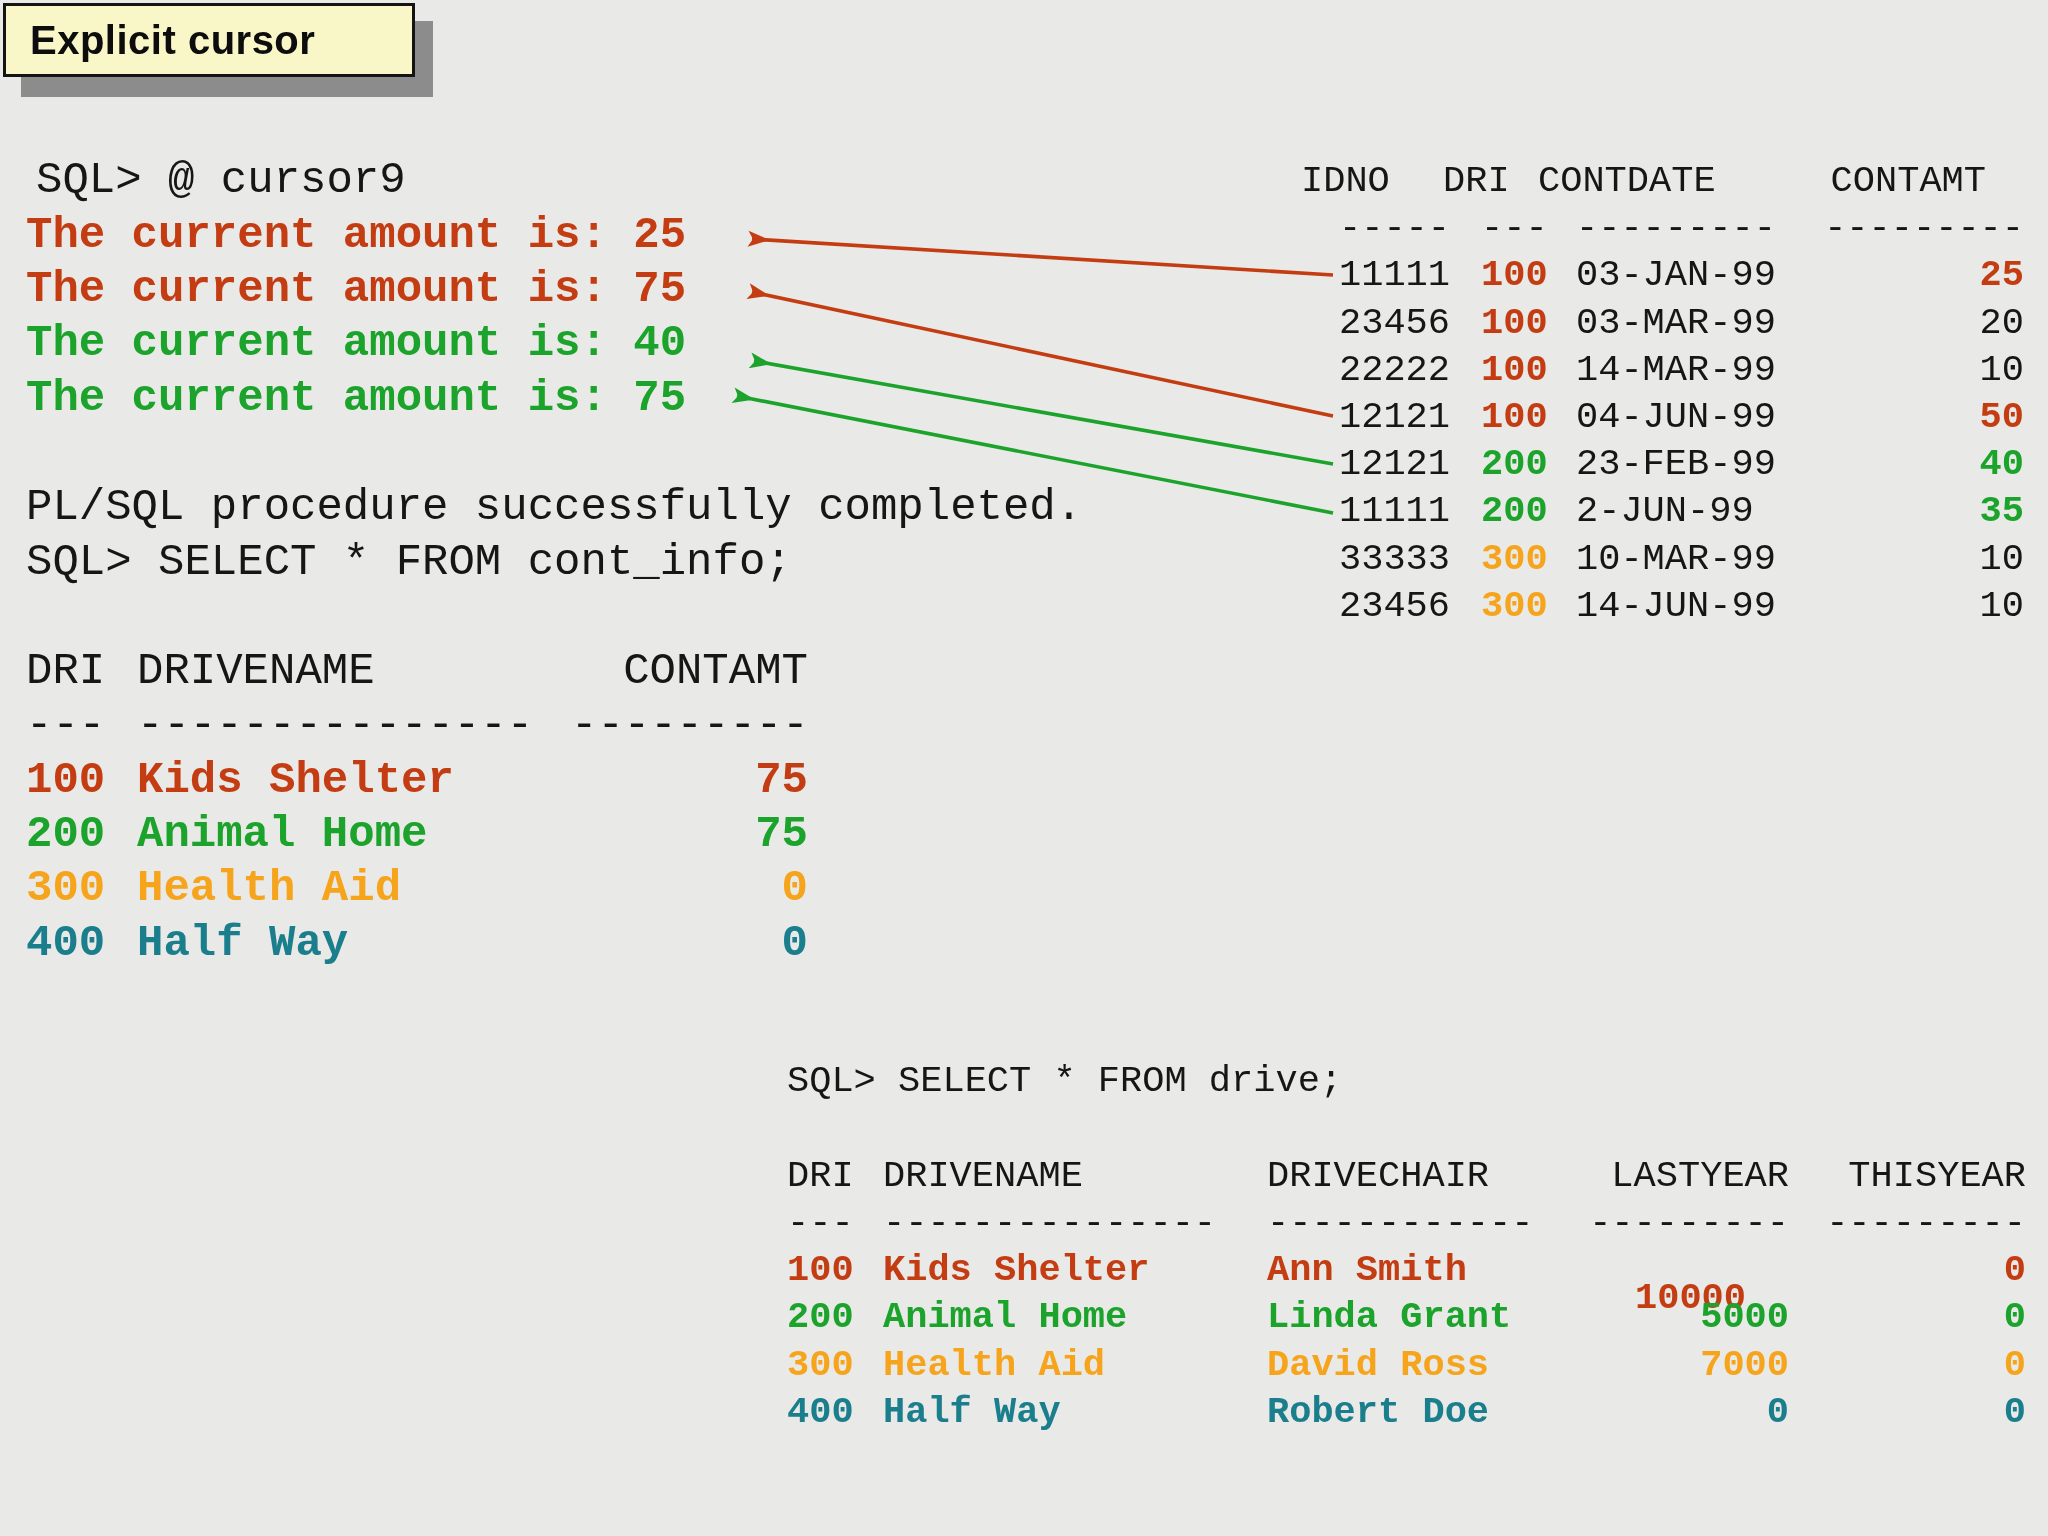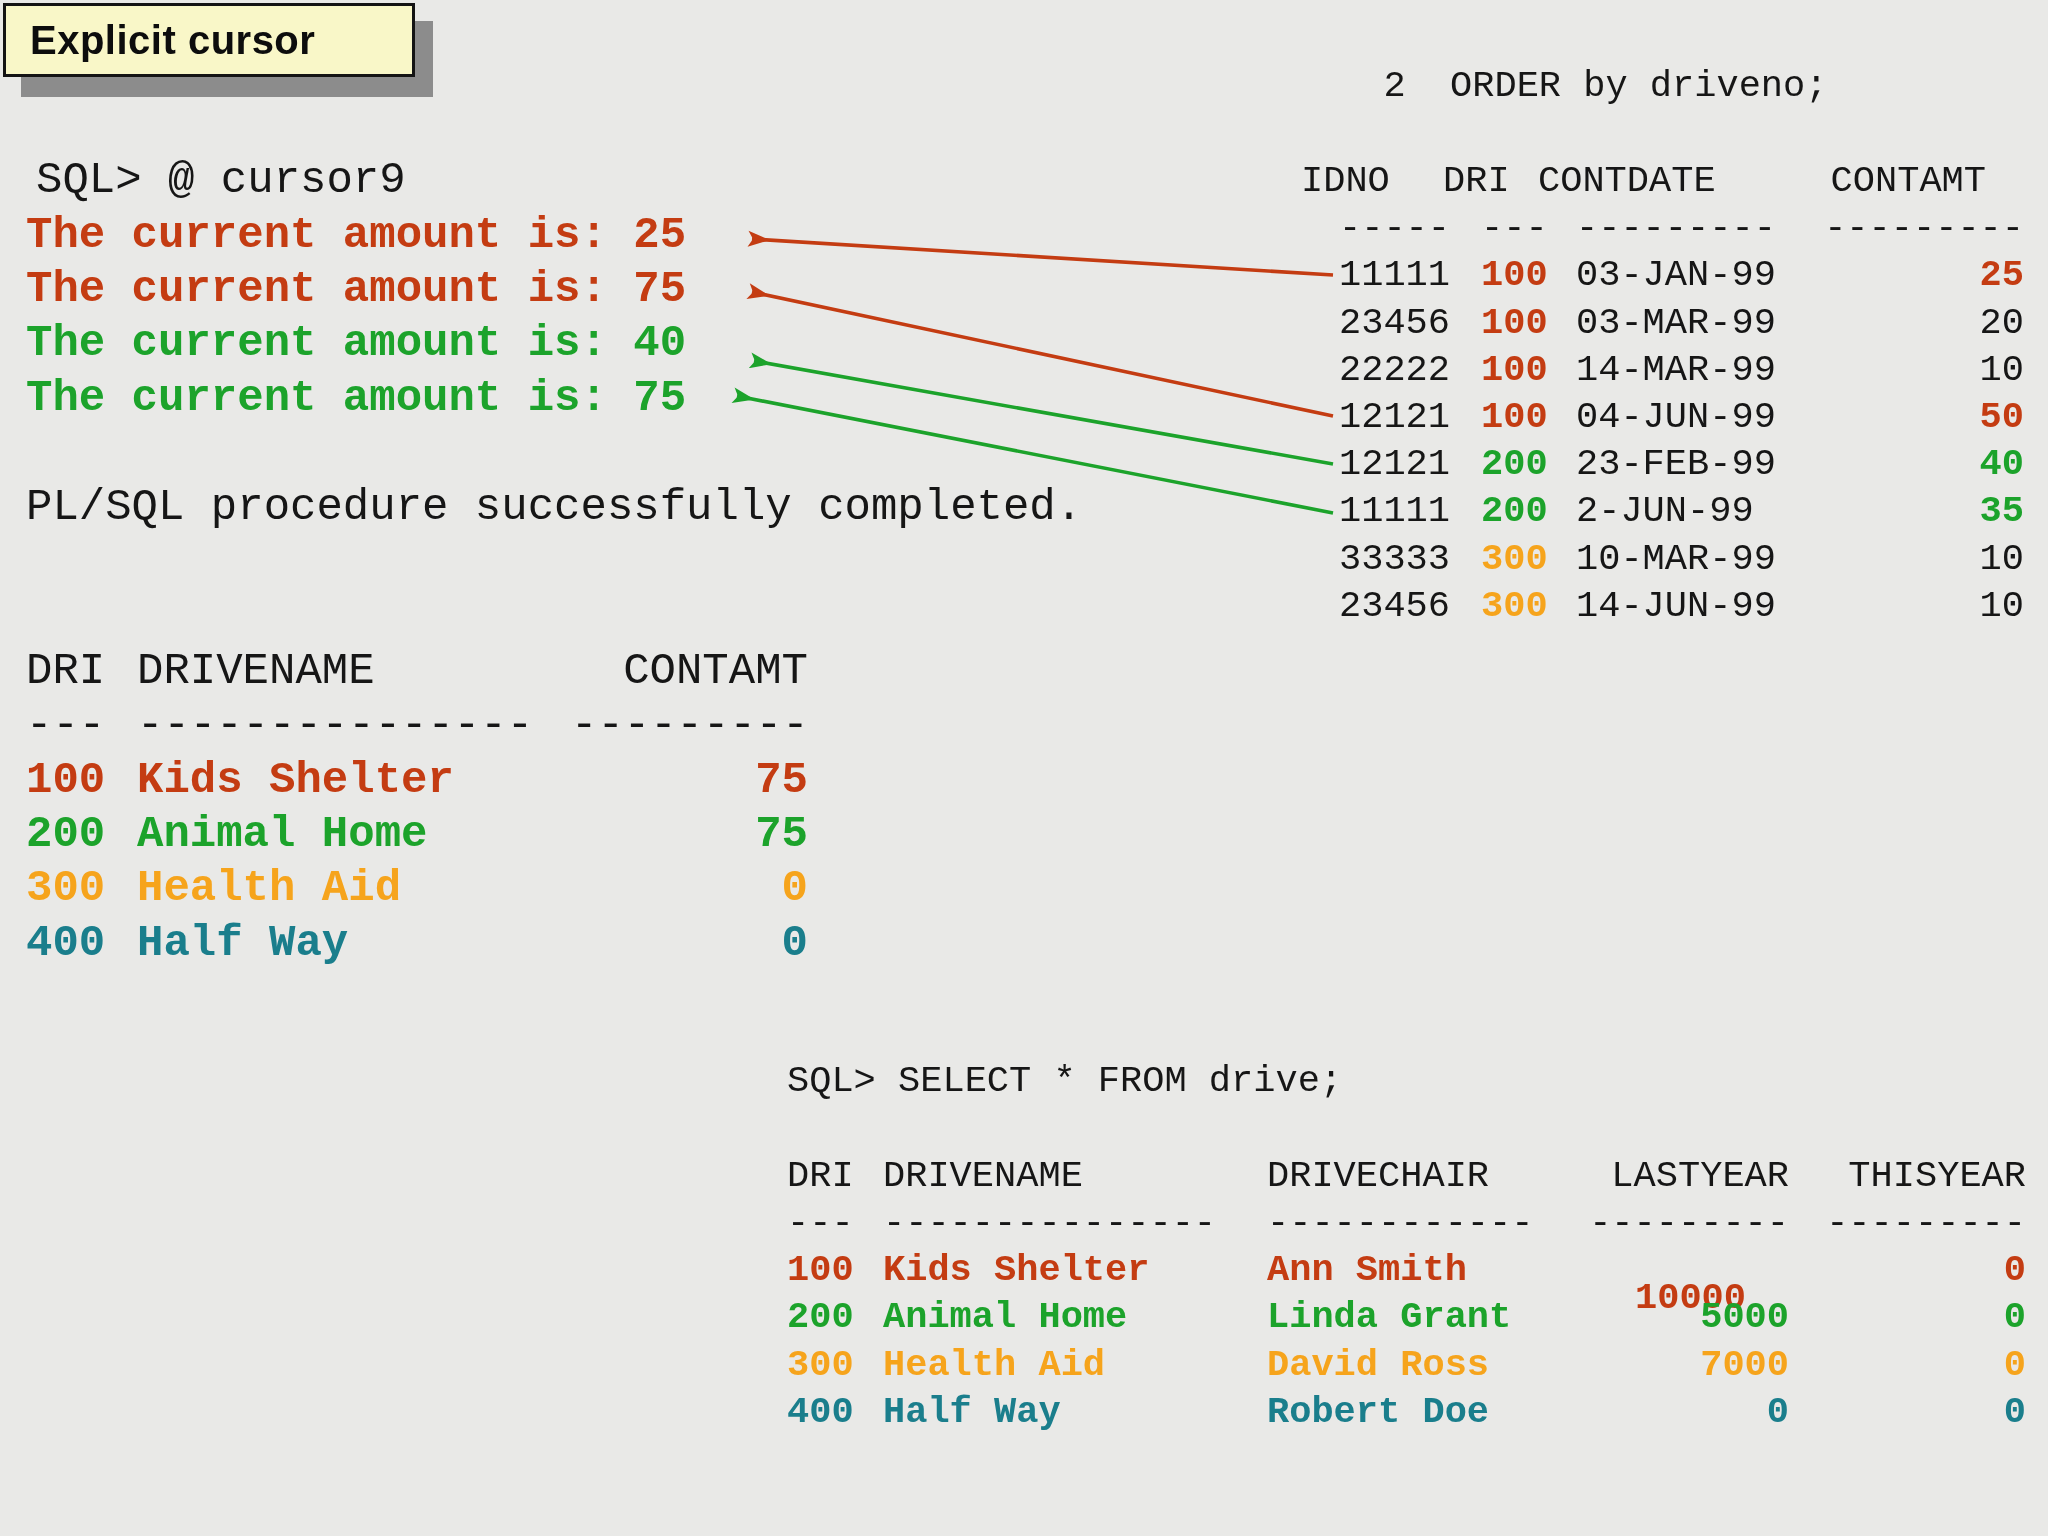--- a/index.html
+++ b/index.html
@@ -45,20 +45,21 @@
   <div id="title-box">
     <span class="t">Explicit cursor</span>
   </div>
 
   <div class="abs fL" style="left:36px;top:153px;">SQL&gt; @ cursor9</div>
   <div class="abs fL b c-red" style="left:26px;top:208px;">The current amount is: 25</div>
   <div class="abs fL b c-red" style="left:26px;top:262px;">The current amount is: 75</div>
   <div class="abs fL b c-green" style="left:26px;top:316px;">The current amount is: 40</div>
   <div class="abs fL b c-green" style="left:26px;top:371px;">The current amount is: 75</div>
   <div class="abs fL" style="left:26px;top:480px;">PL/SQL procedure successfully completed.</div>
+  <div class="abs fL" style="left:26px;top:535px;">SQL&gt; SELECT * FROM cont_info;</div>
 
   <div class="row fL" style="left:26px;top:644px;width:900px;">
     <span class="cell" style="left:0;">DRI</span>
     <span class="cell" style="left:111px;">DRIVENAME</span>
     <span class="cell ra" style="left:545px;width:237px;">CONTAMT</span>
   </div>
   <div class="row fL" style="left:26px;top:698px;width:900px;">
     <span class="cell" style="left:0;">---</span>
     <span class="cell" style="left:111px;">---------------</span>
     <span class="cell ra" style="left:545px;width:237px;">---------</span>
@@ -77,21 +78,20 @@
     <span class="cell" style="left:0;">300</span>
     <span class="cell" style="left:111px;">Health Aid</span>
     <span class="cell ra" style="left:545px;width:237px;">0</span>
   </div>
   <div class="row fL b c-teal" style="left:26px;top:916px;width:900px;">
     <span class="cell" style="left:0;">400</span>
     <span class="cell" style="left:111px;">Half Way</span>
     <span class="cell ra" style="left:545px;width:237px;">0</span>
   </div>
 
-  <div class="abs fS" style="left:1339px;top:63px;">  2  ORDER by driveno;</div>
 
   <div class="row fS" style="left:1301px;top:158px;width:700px;">
     <span class="cell" style="left:0;">IDNO</span>
     <span class="cell" style="left:142px;">DRI</span>
     <span class="cell" style="left:237px;">CONTDATE</span>
     <span class="cell ra" style="left:485px;width:200px;">CONTAMT</span>
   </div>
   <div class="row fS" style="left:1339px;top:205px;width:700px;">
     <span class="cell" style="left:0;">-----</span>
     <span class="cell" style="left:142px;">---</span>

